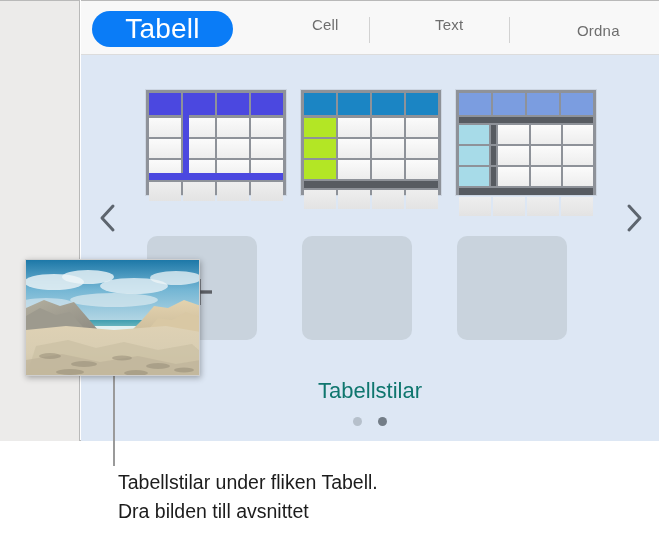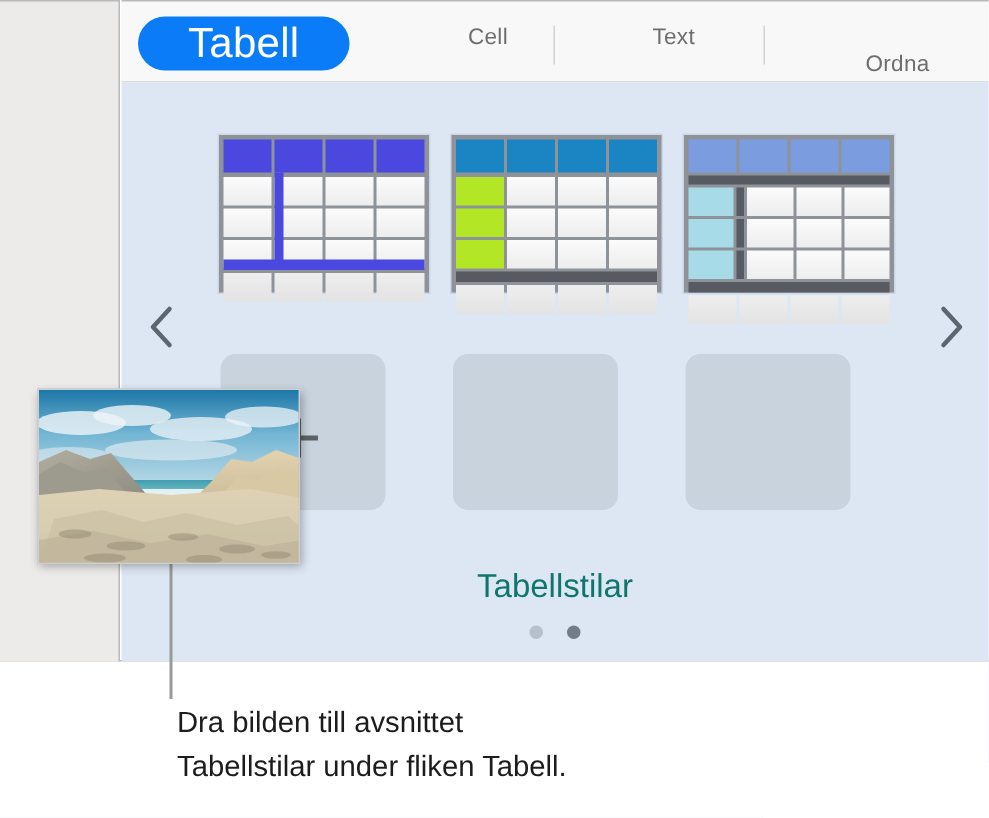--- a/index.html
+++ b/index.html
@@ -51,21 +51,21 @@
     width: 141px; height: 36px;
     line-height: 36px;
     background: #0a7cf7;
     color: #ffffff;
     border-radius: 18px;
     font-size: 28px;
     text-align: center;
   }
   #tab-cell  { position: absolute; left: 231px; top: 15px; }
   #tab-text  { position: absolute; left: 354px; top: 15px; }
-  #tab-ordna { position: absolute; left: 496px; top: 33px; text-align: center; }
+  #tab-ordna { position: absolute; left: 496px; top: 21px; text-align: center; }
   .tab-sep {
     position: absolute;
     top: 16px;
     width: 1px; height: 26px;
     background: #d2d2d2;
   }
   #sep1 { left: 288px; }
   #sep2 { left: 428px; }
 
   
@@ -430,15 +430,15 @@
       <ellipse cx="132" cy="106" rx="12" ry="3"></ellipse>
       <ellipse cx="44" cy="112" rx="14" ry="3"></ellipse>
       <ellipse cx="110" cy="113" rx="12" ry="3"></ellipse>
       <ellipse cx="158" cy="110" rx="10" ry="2.5"></ellipse>
     </g>
   </svg>
 </div>
 
 <div id="callout-line"></div>
 <div id="caption">
+  <div>Tabellstilar under fliken Tabell.</div>
   <div>Dra bilden till avsnittet</div>
-  <div>Tabellstilar under fliken Tabell.</div>
 </div>
 
 </body></html>

